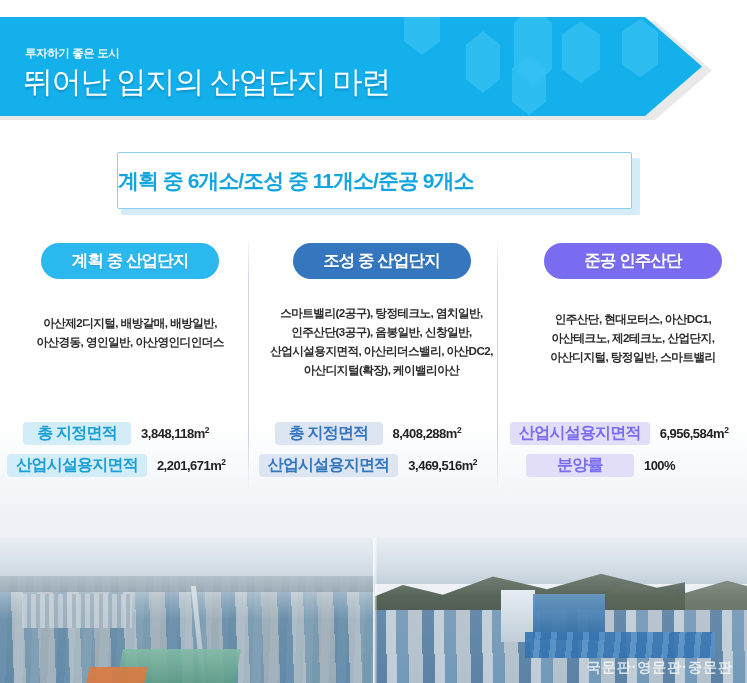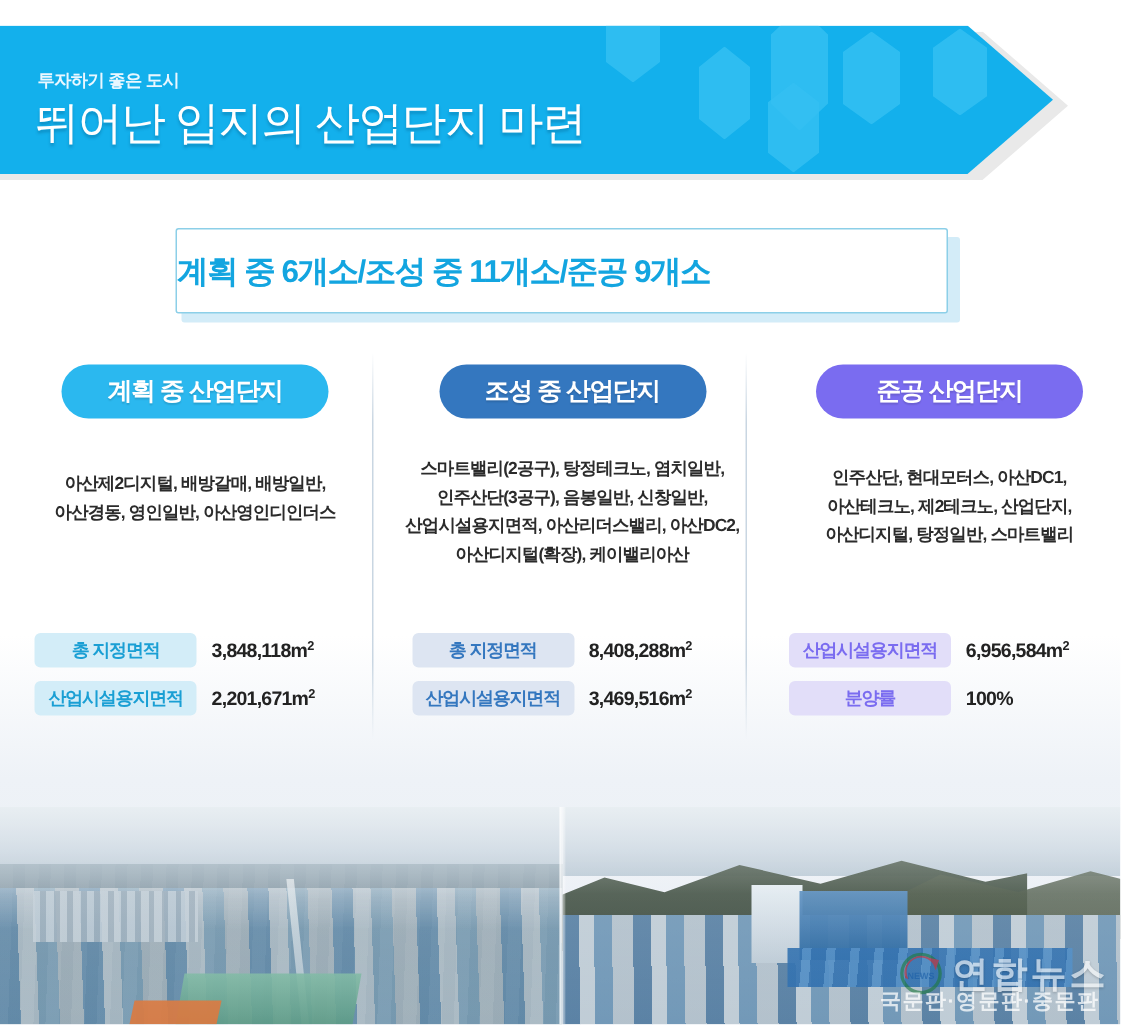--- a/index.html
+++ b/index.html
@@ -193,21 +193,21 @@
     gap: 10px;
   }
   .stat-label {
     height: 23px;
     border-radius: 4px;
     display: flex;
     align-items: center;
     justify-content: center;
     padding: 0 9px;
     box-sizing: border-box;
-    font-size: 12px;
+    font-size: 16px;
     font-weight: 700;
     letter-spacing: -0.8px;
     white-space: nowrap;
   }
   .c1 .stat-label { background: #d3edf8; color: #1a9fd4; min-width: 108px; }
   .c2 .stat-label { background: #dde5f2; color: #3477bf; min-width: 108px; }
   .c3 .stat-label { background: #e2def9; color: #7a6cf0; min-width: 108px; }
   .stat-value {
     font-size: 13px;
     font-weight: 700;
@@ -423,21 +423,21 @@
           <span class="stat-value"><span>8,408,288m</span><sup>2</sup></span>
         </div>
         <div class="stat-row">
           <span class="stat-label">산업시설용지면적</span>
           <span class="stat-value"><span>3,469,516m</span><sup>2</sup></span>
         </div>
       </div>
     </div>
 
     <div class="col c3">
-      <div class="pill-head c3">준공 산업단지</div>
+      <div class="pill-head c3">준공 인주산단</div>
       <div class="facility-list">
         <div>인주산단, 현대모터스, 아산DC1,</div>
         <div>아산테크노, 제2테크노, 산업단지,</div>
         <div>아산디지털, 탕정일반, 스마트밸리</div>
       </div>
       <div class="stats">
         <div class="stat-row">
           <span class="stat-label">산업시설용지면적</span>
           <span class="stat-value"><span>6,956,584m</span><sup>2</sup></span>
         </div>
@@ -465,24 +465,16 @@
       <div class="mountain"></div>
       <div class="mountain2"></div>
       <div class="city"></div>
       <div class="bigwhite"></div>
       <div class="bigblue"></div>
       <div class="rooflines"></div>
       <div class="haze"></div>
     </div>
     <div class="photo-seam"></div>
 
-    <div class="watermark">
-      <svg class="wm-logo" viewBox="0 0 40 40">
-        <circle cx="20" cy="20" r="17" fill="none" stroke="#1f7a3f" stroke-width="3"></circle>
-        <path d="M6 24 A15 15 0 0 1 32 10 L27 6 L36 8 L33 17 L31 12 A12 12 0 0 0 9 25 Z" fill="#d32f2f"></path>
-        <text x="20" y="25" font-size="8" font-family="'Liberation Sans',sans-serif" font-weight="bold" fill="#1b5fa8" text-anchor="middle">NEWS</text>
-      </svg>
-      <span class="wm-text">연합뉴스</span>
-    </div>
     <div class="wm-sub">국문판·영문판·중문판</div>
   </div>
 
 </div>
 
 </body></html>

